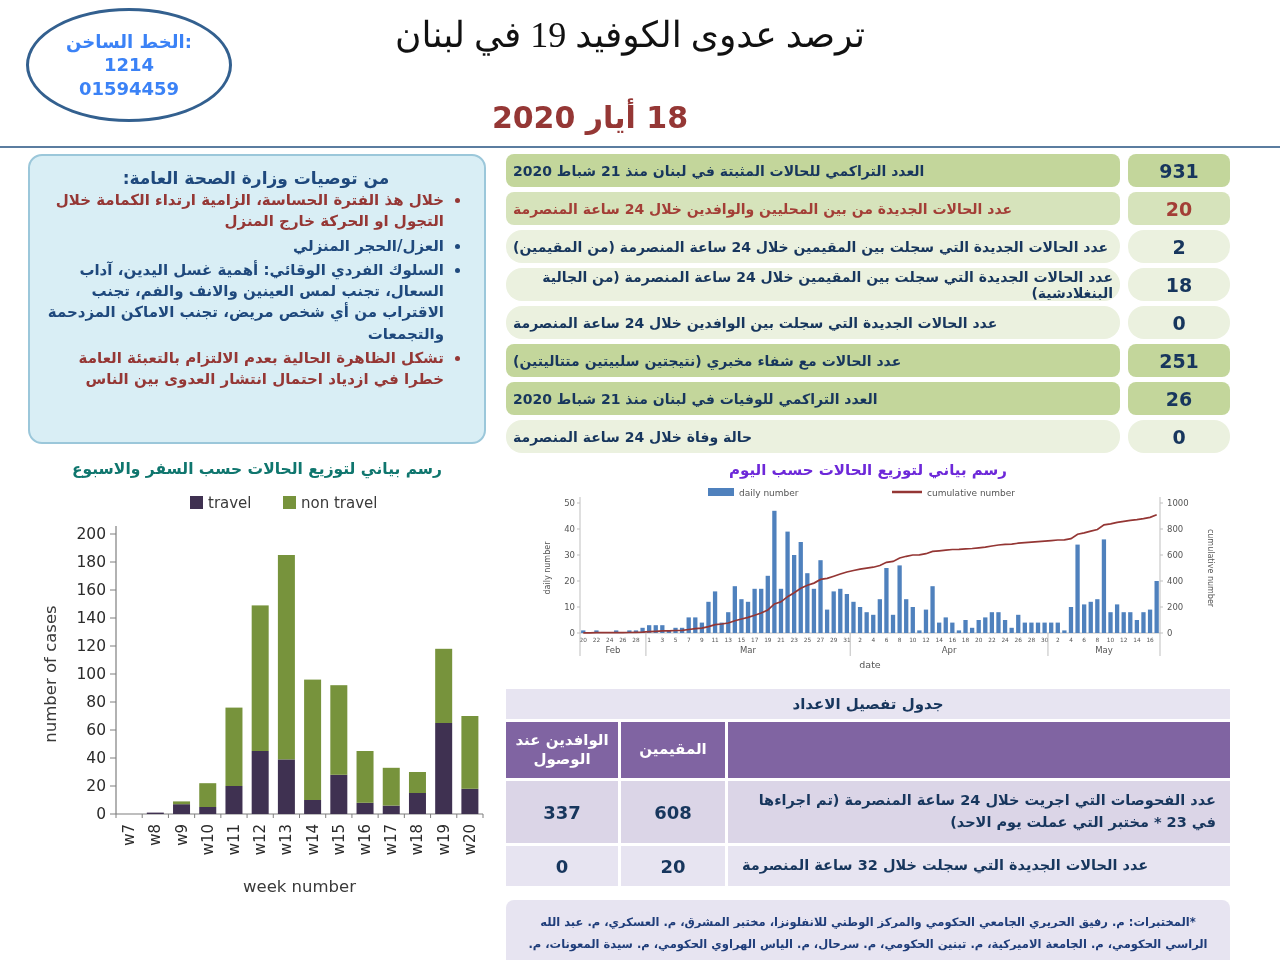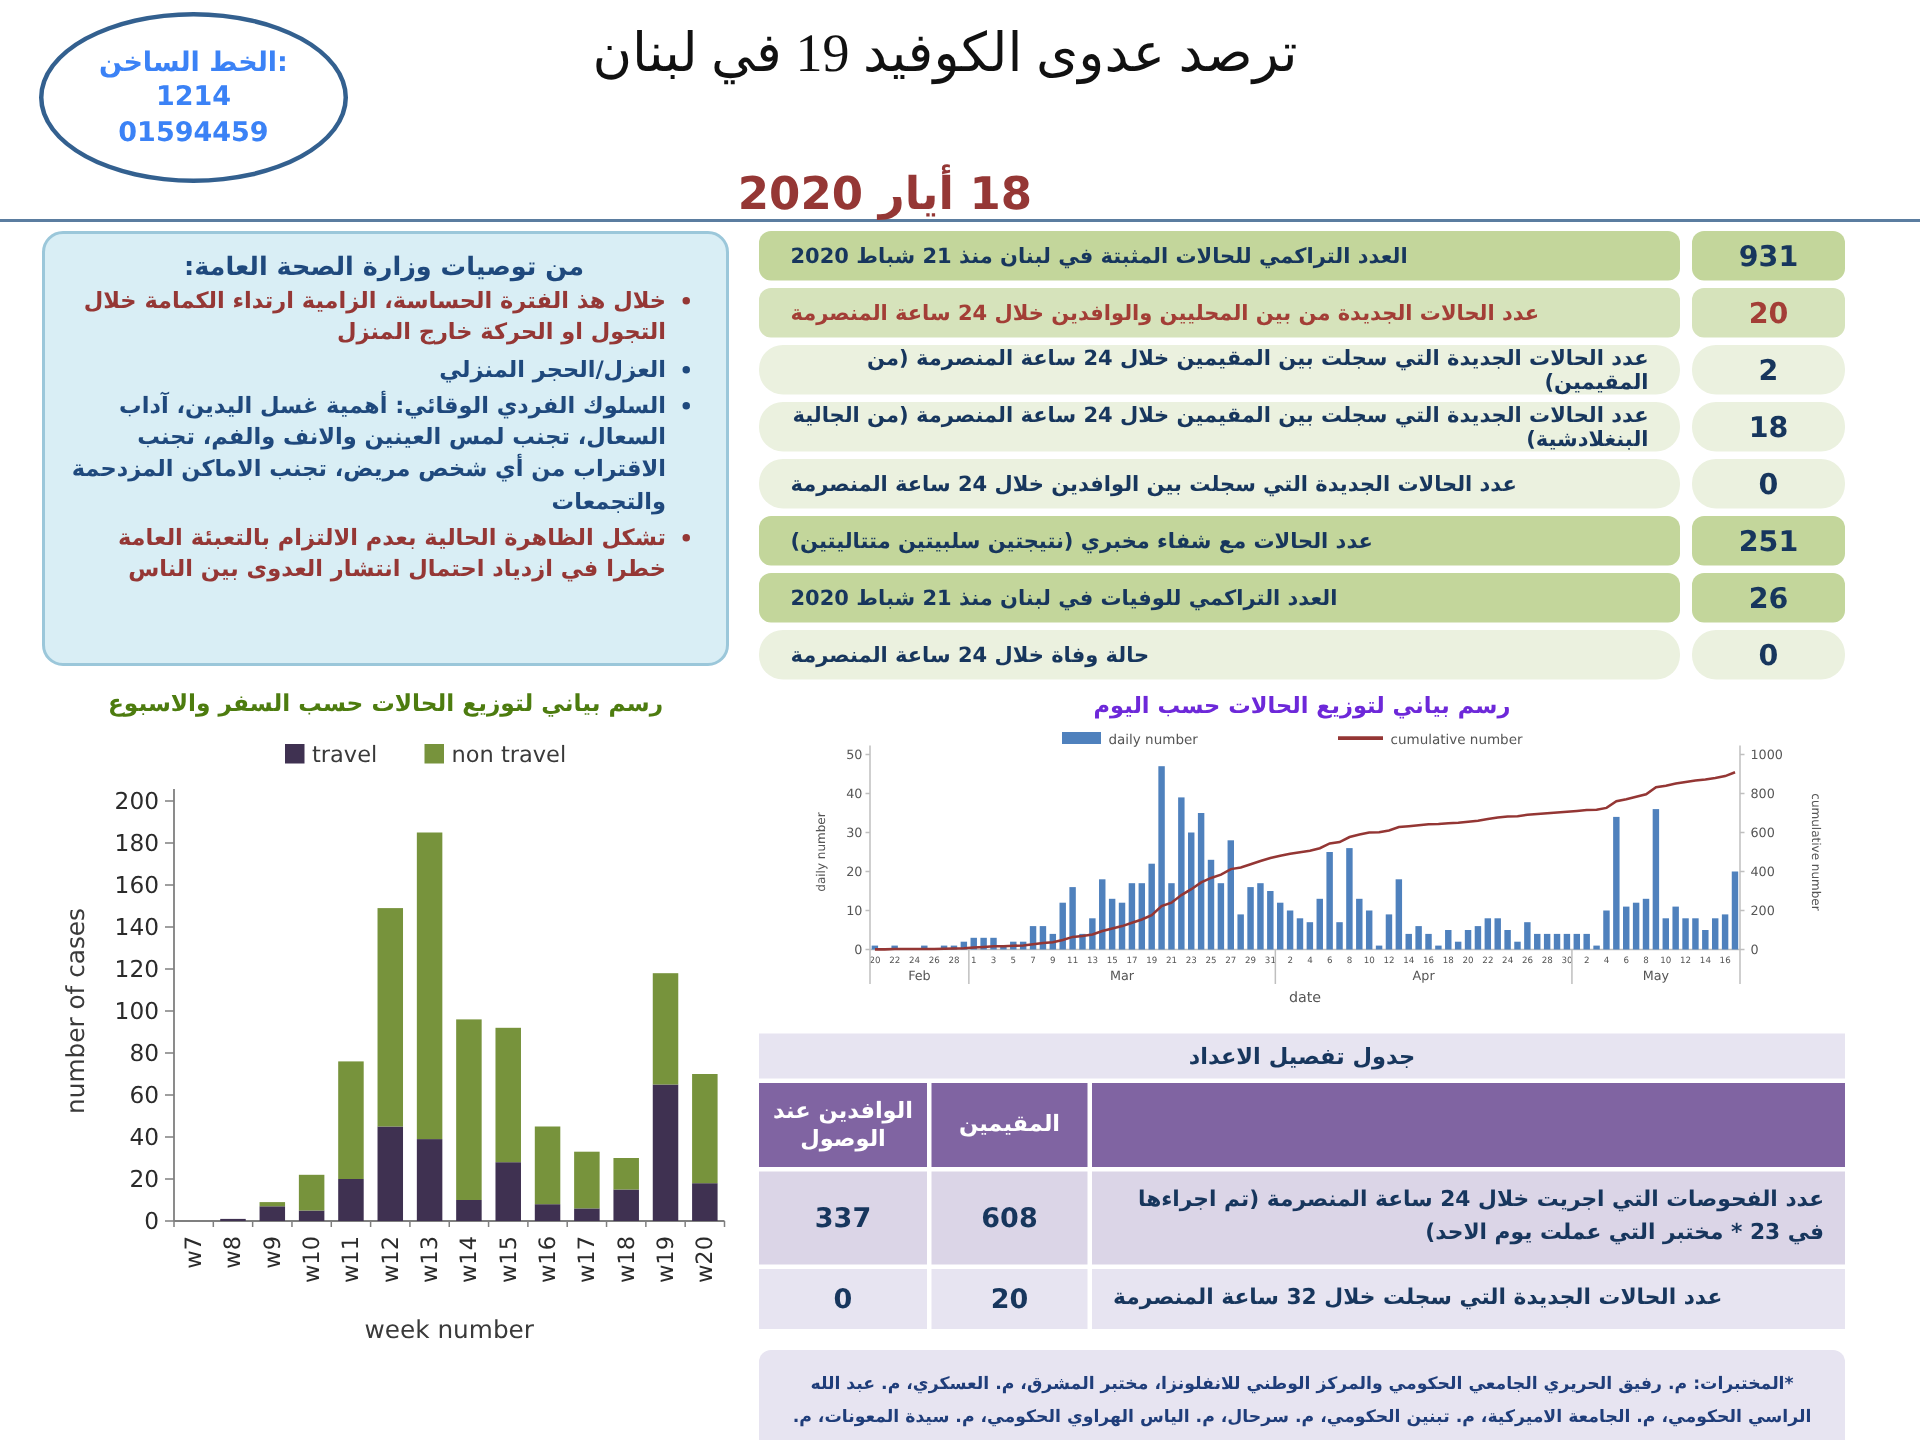--- a/index.html
+++ b/index.html
@@ -8,50 +8,50 @@
 
   
   .header { position:relative; height:148px; border-bottom:2px solid #5b7da0; }
   .hotline { position:absolute; left:26px; top:8px; width:206px; height:114px;
     border:3px solid #33608f; border-radius:50%; display:flex; flex-direction:column;
     align-items:center; justify-content:center; color:#3b82f6; font-weight:bold;
     font-size:18px; line-height:1.3; text-align:center; }
   .title-block { position:absolute; left:290px; right:310px; top:14px; text-align:center; }
   .main-title { font-family:"Liberation Serif","DejaVu Serif",serif; font-size:36px;
     color:#111; direction:rtl; }
-  .report-date { position:absolute; top:112px; left:440px; width:300px; text-align:center;
+  .report-date { position:absolute; top:100px; left:440px; width:300px; text-align:center;
     color:#953735; font-weight:bold; font-size:30px; direction:rtl; }
   .logo { position:absolute; right:8px; top:8px; display:flex; align-items:center; gap:6px; }
   .logo-text { text-align:right; direction:rtl; font-weight:bold; font-size:21px; line-height:1.45; }
   .logo-text .l1 { color:#1f9339; }
   .logo-text .l2 { color:#e8372f; }
 
   
   .main { display:flex; }
   .col-left  { width:492px; padding:6px 6px 0 28px; }
   .col-right { flex:1; padding:4px 64px 0 14px; }
 
   
   .rec-box { background:#d9eef5; border:2px solid #9bc7da; border-radius:14px;
     padding:8px 16px 10px 14px; min-height:290px; direction:rtl; }
   .rec-title { text-align:center; font-weight:bold; font-size:17px; color:#1f497d; margin:4px 0 2px; }
   .rec-list { padding-right:24px; font-size:15px; line-height:1.42; font-weight:600; }
   .rec-list li { margin-bottom:3px; }
   .rec-list li.red  { color:#953735; }
   .rec-list li.blue { color:#1f497d; }
 
-  .chart1-title { margin-top:16px; text-align:center; color:#4d7c0f; font-size:15.5px;
+  .chart1-title { margin-top:16px; text-align:center; color:#0f766e; font-size:15.5px;
     font-weight:600; direction:rtl; }
   .chart1-wrap { margin-top:6px; margin-left:10px; }
 
   
   .stats { margin-top:2px; }
   .stat-row { display:flex; gap:8px; margin-bottom:5px; height:33px; }
   .stat-label { flex:1; border-radius:8px; display:flex; align-items:center;
-    justify-content:flex-end; direction:rtl; padding:0 21px; font-size:14px;
+    justify-content:flex-end; direction:rtl; padding:0 7px; font-size:14px;
     font-weight:600; color:#17365d; }
   .stat-value { width:102px; border-radius:8px; display:flex; align-items:center;
     justify-content:center; font-size:19px; font-weight:bold; color:#17365d; }
   .shade-dark  { background:#c3d69b; }
   .shade-mid   { background:#d6e3bb; }
   .shade-light { background:#ebf1df;border-radius:16px; }
   .txt-red .stat-label, .txt-red .stat-value { color:#a33e36; }
 
   .chart2-title { margin-top:8px; text-align:center; color:#6d28d9; font-size:15px;
     font-weight:600; direction:rtl; }

